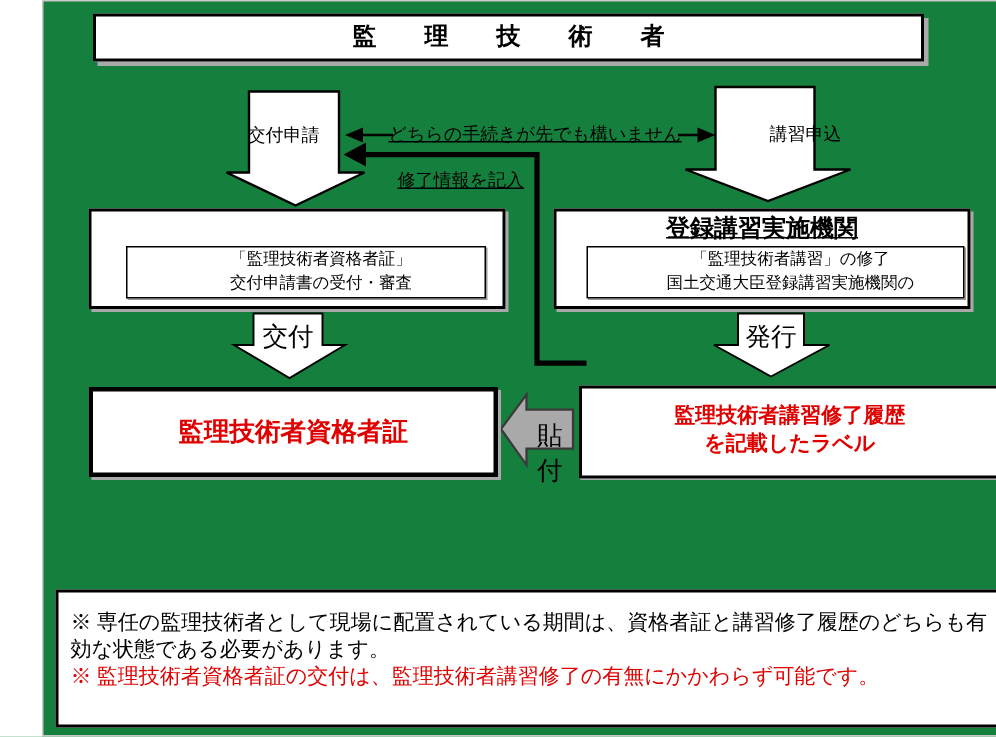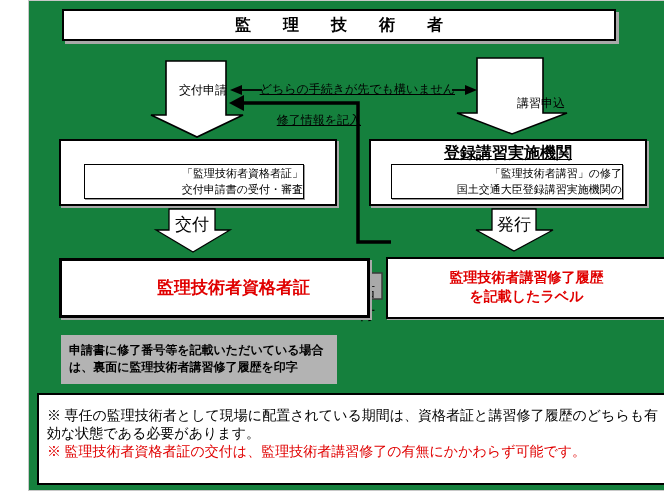--- a/index.html
+++ b/index.html
@@ -8,37 +8,37 @@
     border:1px solid #c8c8c8;overflow:hidden;
     font-family:"Liberation Serif","DejaVu Serif",serif;color:#000;margin-left:28px;
   }
   .overlay{position:absolute;left:0;top:0;z-index:1;}
   .abs{position:absolute;z-index:2;}
   .title-box{
     left:33px;top:8px;width:550px;height:28px;border:2px solid #000;
     box-shadow:3px 3px 0 #a9a9a9;background:#fff;text-align:center;
     line-height:28px;font-size:16px;font-weight:bold;
   }
-  .flow-label{font-size:12px;text-align:right;line-height:14px;}
+  .flow-label{font-size:12px;text-align:left;line-height:14px;}
   .u{text-decoration:underline;}
   .org-box{
     width:274px;height:63px;border:2px solid #000;background:#fff;
     box-shadow:2px 2px 0 #a9a9a9;text-align:center;
   }
   .org-title{font-size:16px;font-weight:bold;line-height:22px;margin-top:1px;}
   .org-title.red{color:#e00000;}
   .org-title.blk{text-decoration:underline;}
   .org-inner{
     position:absolute;border:1px solid #000;background:#fff;
-    box-shadow:1px 1px 0 #999;font-size:11px;line-height:16px;text-align:right;
+    box-shadow:1px 1px 0 #999;font-size:11px;line-height:16px;text-align:center;padding-left:20px;
   }
   .cert-box{
     left:30px;top:257px;width:267px;height:54px;border:3px solid #000;
     box-shadow:2px 2px 0 #a9a9a9;background:#fff;text-align:center;
-    line-height:54px;font-size:17px;font-weight:bold;color:#e00000;padding-left:38px;
+    line-height:54px;font-size:17px;font-weight:bold;color:#e00000;
   }
   .label-box{
     left:357px;top:256px;width:277px;height:49px;border:2px solid #000;
     box-shadow:1px 1px 0 #a9a9a9;background:#fff;text-align:center;
     padding-top:9px;font-size:14px;font-weight:bold;color:#e00000;line-height:19px;
   }
   .gray-box{
     left:32px;top:334px;width:260px;height:35px;background:#b3b3b3;
     padding:7px 8px;font-size:12px;line-height:17px;color:#000;
     font-family:"Liberation Sans","DejaVu Sans",sans-serif;font-weight:bold;
@@ -75,21 +75,21 @@
     <polygon points="463,208 507,208 507,229 524,229 485,250 447,229 463,229" fill="#ffffff" stroke="#000" stroke-width="1.3"></polygon>
 
     <polygon points="305,285 322,262 322,272 353,272 353,298 322,298 322,309" fill="#a9a9a9" stroke="#3a3a3a" stroke-width="1.5"></polygon>
   </svg>
 
   <div class="abs title-box">
     <span>監　　理　　技　　術　　者</span>
   </div>
 
   <div class="abs flow-label" style="left:136px;top:82px;width:62px;">交付申請</div>
-  <div class="abs flow-label" style="left:448px;top:95px;width:88px;">講習申込</div>
+  <div class="abs flow-label" style="left:448px;top:81px;width:88px;padding-left:36px;">講習申込</div>
   <div class="abs flow-label u" style="left:236px;top:112px;width:96px;">修了情報を記入</div>
   <div class="abs flow-label u" style="left:230px;top:81px;width:196px;">どちらの手続きが先でも構いません</div>
 
   <div class="abs org-box" style="left:30px;top:138px;">
     <div class="org-inner" style="left:23px;top:23px;width:218px;height:33px;">
       <div>「監理技術者資格者証」</div>
       <div>交付申請書の受付・審査</div>
     </div>
   </div>
 
@@ -107,23 +107,19 @@
 
   <div class="abs cert-box">
     <span>監理技術者資格者証</span>
   </div>
 
   <div class="abs label-box">
     <div>監理技術者講習修了履歴</div>
     <div>を記載したラベル</div>
   </div>
 
-  <div class="abs gray-box">
-    <div>申請書に修了番号等を記載いただいている場合</div>
-    <div>は、裏面に監理技術者講習修了履歴を印字</div>
-  </div>
 
   <div class="abs note-box">
     <div class="note-black">※ 専任の監理技術者として現場に配置されている期間は、資格者証と講習修了履歴のどちらも有効な状態である必要があります。</div>
     <div class="note-red">※ 監理技術者資格者証の交付は、監理技術者講習修了の有無にかかわらず可能です。</div>
   </div>
 
 </div>
 
 </body></html>

